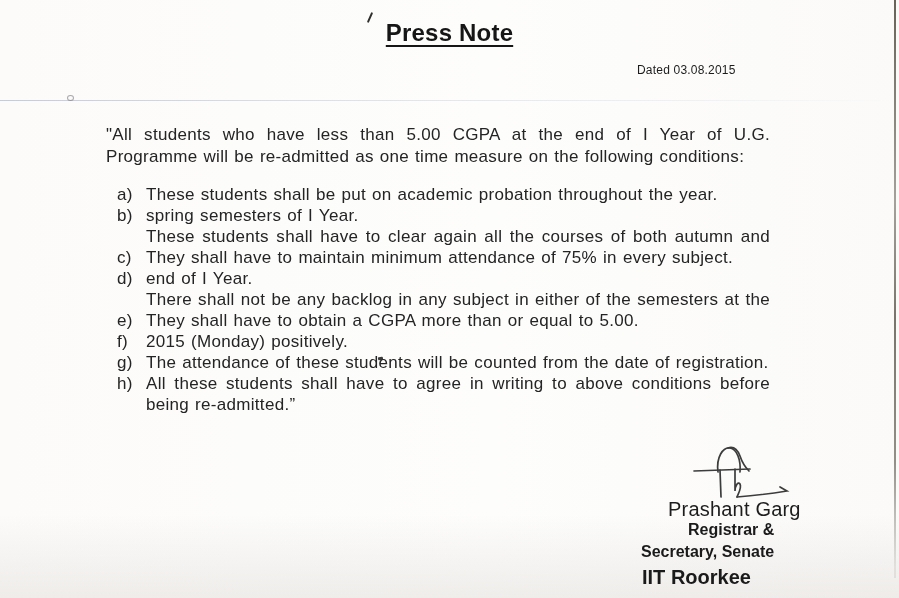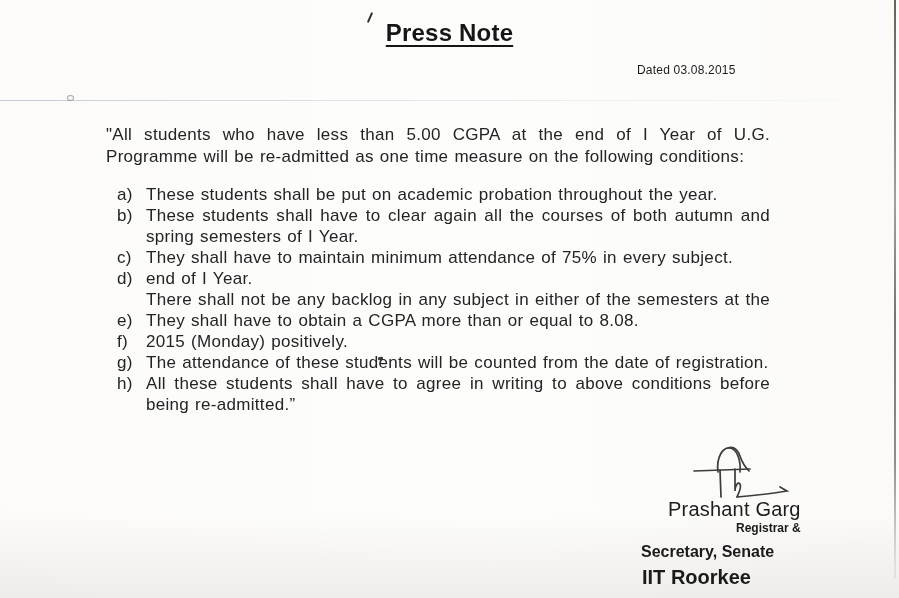--- a/index.html
+++ b/index.html
@@ -22,21 +22,21 @@
   
   .para{position:absolute;top:124px;left:106px;width:664px;font-size:17px;line-height:22px;letter-spacing:.3px;word-spacing:1px;color:#242424;}
   .clist{position:absolute;top:184px;left:117px;width:653px;font-size:17px;line-height:21px;letter-spacing:.3px;word-spacing:1px;color:#242424;}
   .citem{display:flex;}
   .clabel{flex:0 0 29px;width:29px;}
   .clines{width:624px;}
   .line.just{text-align:justify;text-align-last:justify;}
   
   .sig-svg{position:absolute;top:444px;left:688px;}
   .sig-name{position:absolute;top:498px;left:668px;font-size:20px;color:#1d1d1d;letter-spacing:.2px;}
-  .sig-role-1{position:absolute;top:521px;left:688px;font-size:12px;font-weight:bold;color:#1a1a1a;margin-left:48px;}
+  .sig-role-1{position:absolute;top:521px;left:688px;font-size:16px;font-weight:bold;color:#1a1a1a;}
   .sig-role-2{position:absolute;top:543px;left:641px;font-size:16px;font-weight:bold;color:#1a1a1a;}
   .sig-role-3{position:absolute;top:566px;left:642px;font-size:20px;font-weight:bold;color:#1a1a1a;}
   
   .scan-hline{position:absolute;top:100px;left:0;width:899px;height:1px;
     background:linear-gradient(to right,rgba(148,156,174,.5),rgba(148,156,174,.25) 45%,rgba(148,156,174,.10) 80%,rgba(148,156,174,0));}
   .scan-vline{position:absolute;top:0;left:894px;width:2px;height:578px;
     background:linear-gradient(to bottom,rgba(76,72,60,.85),rgba(76,72,60,.5) 35%,rgba(76,72,60,.75) 55%,rgba(76,72,60,.6) 80%,rgba(76,72,60,.1) 98%);}
   .speck{position:absolute;top:95px;left:67px;width:5px;height:4px;border:1px solid rgba(125,125,130,.65);border-radius:50%;}
   .stray-dot{position:absolute;top:357px;left:378px;width:5px;height:3px;background:#3a3a3a;border-radius:1px;transform:rotate(-8deg);}
 </style>
@@ -65,41 +65,41 @@
   <div class="clist">
       <div class="citem">
         <div class="clabel">a)</div>
         <div class="clines">
           <div class="line">These students shall be put on academic probation throughout the year.</div>
         </div>
       </div>
       <div class="citem">
         <div class="clabel">b)</div>
         <div class="clines">
+          <div class="line">spring semesters of I Year.</div>
           <div class="line just">These students shall have to clear again all the courses of both autumn and</div>
-          <div class="line">spring semesters of I Year.</div>
         </div>
       </div>
       <div class="citem">
         <div class="clabel">c)</div>
         <div class="clines">
           <div class="line">They shall have to maintain minimum attendance of 75% in every subject.</div>
         </div>
       </div>
       <div class="citem">
         <div class="clabel">d)</div>
         <div class="clines">
           <div class="line">end of I Year.</div>
           <div class="line just">There shall not be any backlog in any subject in either of the semesters at the</div>
         </div>
       </div>
       <div class="citem">
         <div class="clabel">e)</div>
         <div class="clines">
-          <div class="line">They shall have to obtain a CGPA more than or equal to 8.08.</div>
+          <div class="line">They shall have to obtain a CGPA more than or equal to 5.00.</div>
         </div>
       </div>
       <div class="citem">
         <div class="clabel">f)</div>
         <div class="clines">
           <div class="line">2015 (Monday) positively.</div>
         </div>
       </div>
       <div class="citem">
         <div class="clabel">g)</div>

